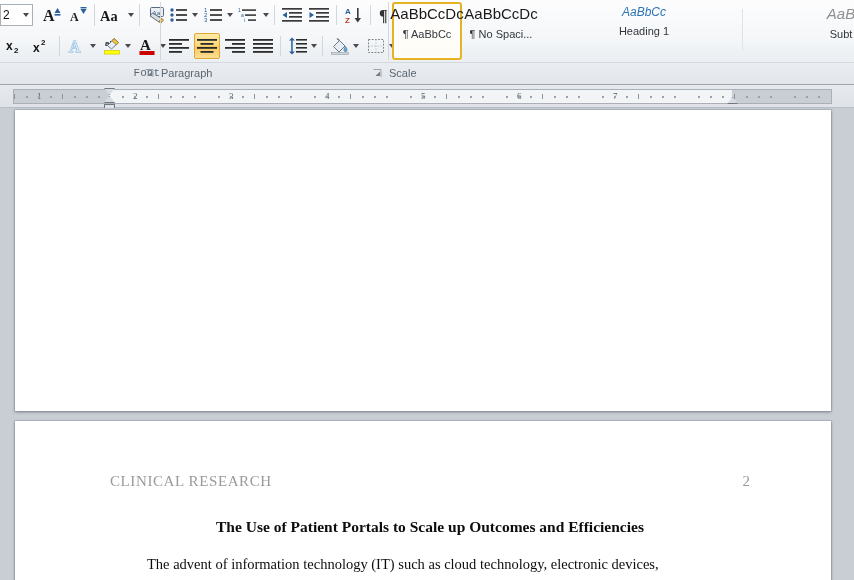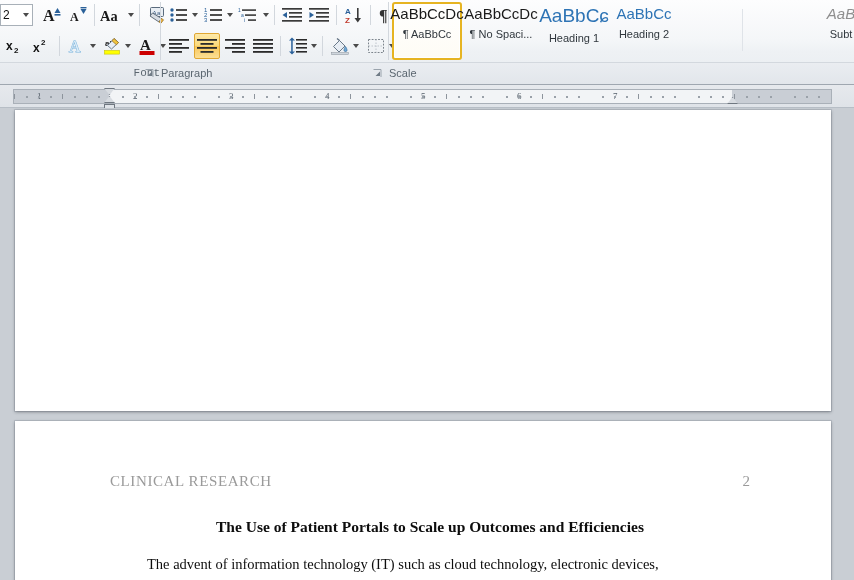--- a/index.html
+++ b/index.html
@@ -423,27 +423,23 @@
 
       <div class="styles-wrap">
         <div class="style-item sel" style="left:2px;width:70px;">
           <span class="st-prev" style="font-size:15px;color:#1a1a1a;">AaBbCcDc</span>
           <span class="st-name">¶ AaBbCc</span>
         </div>
         <div class="style-item" style="left:74px;width:74px;">
           <span class="st-prev" style="font-size:15px;color:#1a1a1a;">AaBbCcDc</span>
           <span class="st-name">¶ No Spaci...</span>
         </div>
-        <div class="style-item" style="left:150px;width:68px;">
-          <span class="st-prev" style="font-size:19px;color:#2e74b5;">AaBbCɕ</span>
+        <div class="style-item" style="left:220px;width:68px;">
+          <span class="st-prev" style="font-size:12px;color:#2e74b5;font-style:italic;">AaBbCc</span>
           <span class="st-name">Heading 1</span>
-        </div>
-        <div class="style-item" style="left:220px;width:68px;">
-          <span class="st-prev" style="font-size:15px;color:#2e74b5;">AaBbCc</span>
-          <span class="st-name">Heading 2</span>
         </div>
         <div class="st-sep" style="left:352px;"></div>
         <div class="style-item" style="left:428px;width:46px;">
           <span class="st-prev" style="font-size:15px;color:#8f8f8f;font-style:italic;">AaB</span>
           <span class="st-name">Subt</span>
         </div>
       </div>
 
       <div class="grp-sep" style="left:160px;"></div>
       <div class="grp-sep" style="left:388px;"></div>

